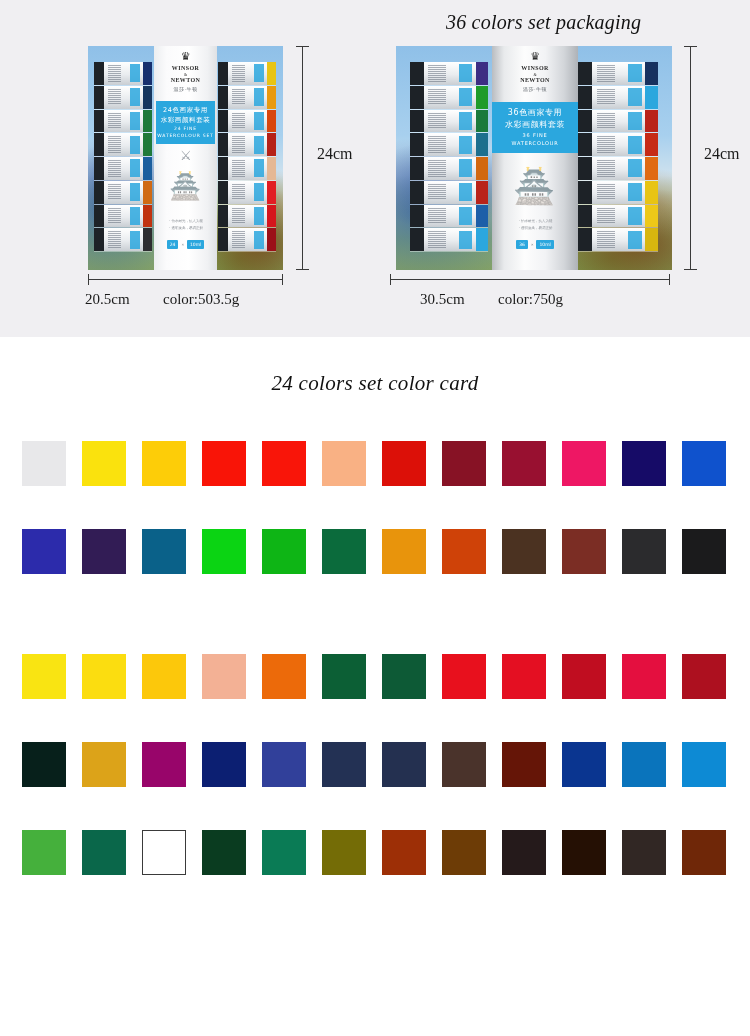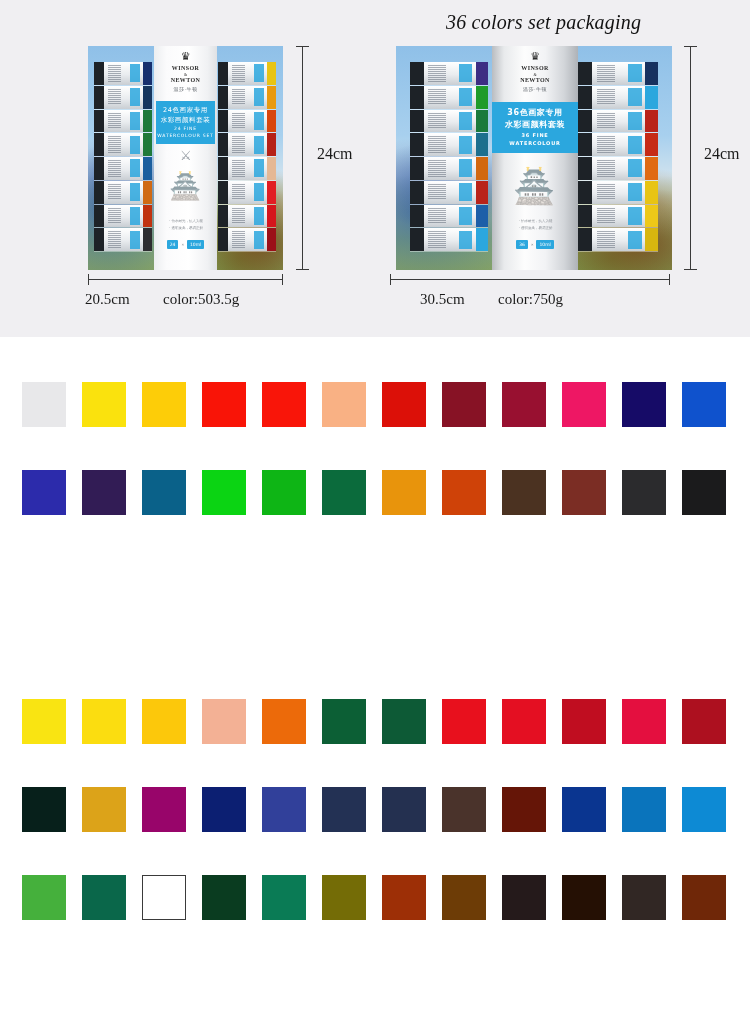--- a/index.html
+++ b/index.html
@@ -447,21 +447,21 @@
           </div>
       </div>
 
       <div class="sleeve sleeve-36">
         <div class="brand brand-crest" style="top:5px;">♛</div>
         <div class="brand brand-w" style="top:19px;">WINSOR</div>
         <div class="brand brand-amp" style="top:26px;">&amp;</div>
         <div class="brand brand-w" style="top:31px;">NEWTON</div>
         <div class="brand brand-cn" style="top:40px; color:#5d6369;">温莎·牛顿</div>
 
-        <div class="blue-label" style="left:0; right:0; top:56px; padding:5px 0 6px;font-weight:bold;">
+        <div class="blue-label" style="left:0; right:0; top:56px; padding:5px 0 6px;">
           <div class="bl-cn" style="font-size:8px; line-height:12px;">36色画家专用</div>
           <div class="bl-cn" style="font-size:8px; line-height:12px;">水彩画颜料套装</div>
           <div class="bl-en" style="font-size:5px; line-height:8px;">36 FINE</div>
           <div class="bl-en" style="font-size:5px; line-height:8px;">WATERCOLOUR</div>
         </div>
 
         <div class="watermark-swan" style="top:128px; font-size:34px;">🏯</div>
 
         <div class="fineprint" style="top:172px;">・怕水耐光，抗人为褪</div>
         <div class="fineprint" style="top:179px;">・透明度高，易调正鲜</div>
@@ -483,20 +483,21 @@
 
     <div class="dim-v" style="left:690px; top:46px; height:224px;"></div>
     <div class="dim-label" style="left:704px; top:145px;">24cm</div>
 
     <div class="dim-h" style="left:390px; top:279px; width:280px;"></div>
     <div class="dim-label dim-label-h" style="left:420px; top:291px;">30.5cm</div>
     <div class="dim-label dim-label-h" style="left:498px; top:291px;">color:750g</div>
   </div>
 
   <div class="card-section" style="height:273px;">
+    <div class="card-title" style="padding-top:34px;">24 colors set color card</div>
 
     <div class="swatch-row" style="margin-top:45px;">
       <div class="swatch" style="background:#e8e8ea"></div>
       <div class="swatch" style="background:#fae20d"></div>
       <div class="swatch" style="background:#fdcd08"></div>
       <div class="swatch" style="background:#f91407"></div>
       <div class="swatch" style="background:#f91509"></div>
       <div class="swatch" style="background:#f9b184"></div>
       <div class="swatch" style="background:#dc1008"></div>
       <div class="swatch" style="background:#871225"></div>

